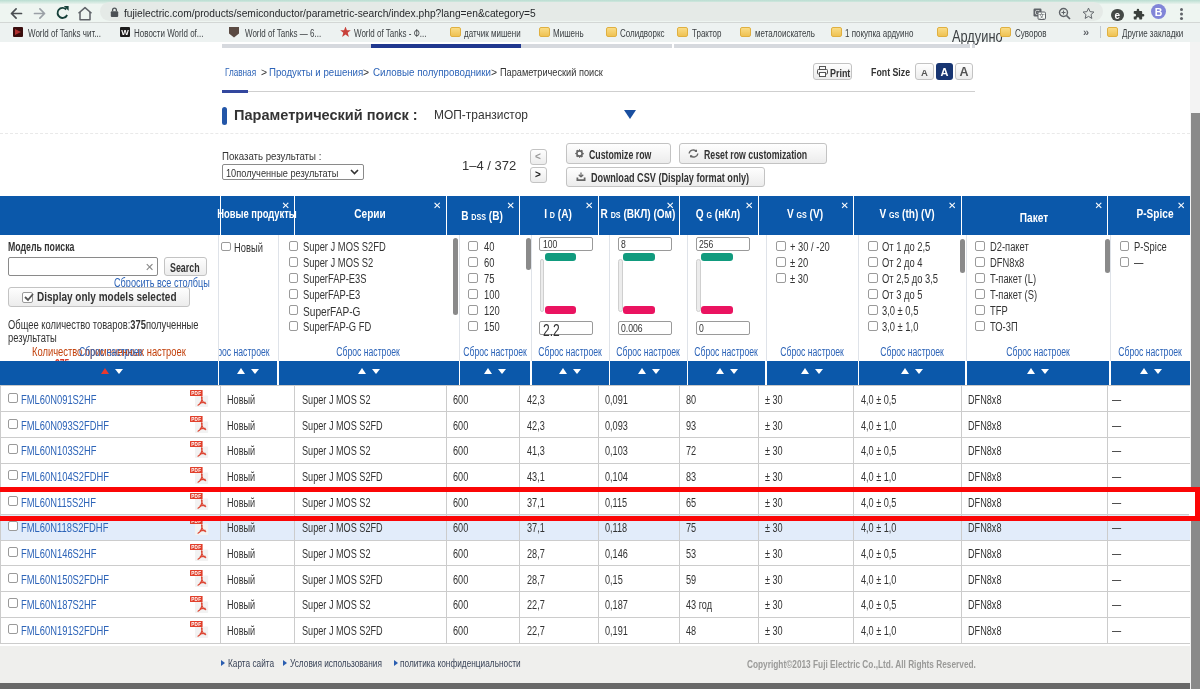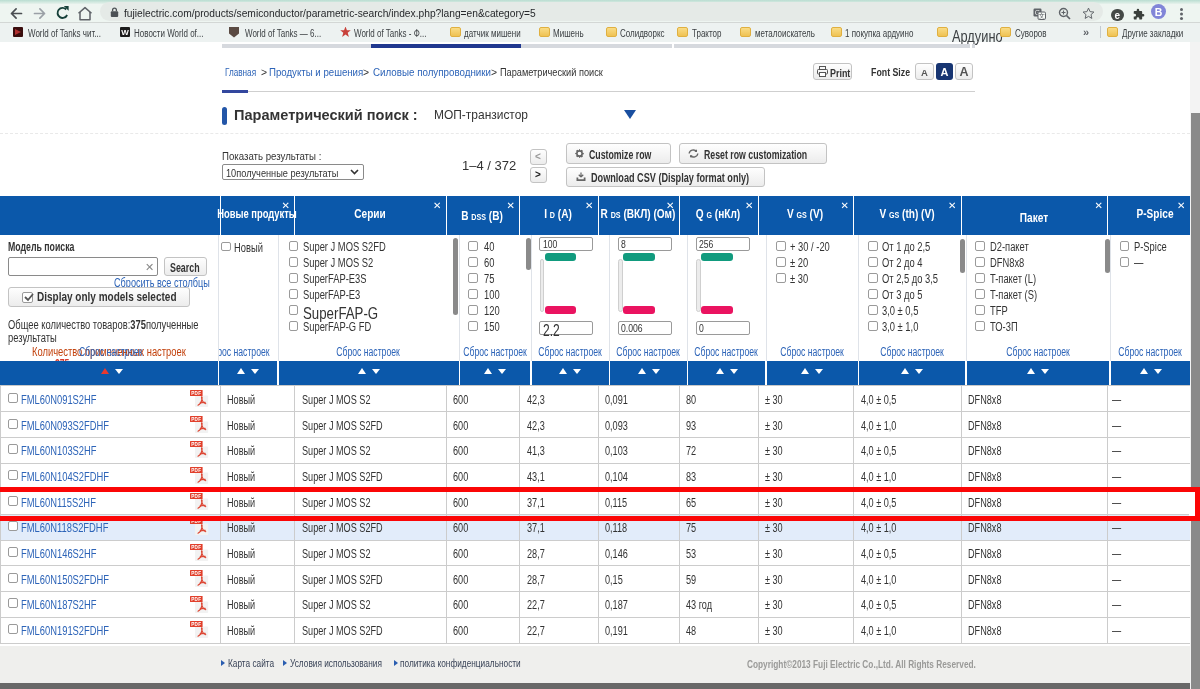--- a/index.html
+++ b/index.html
@@ -213,21 +213,21 @@
 <div class="a" style="left:234px;top:240.5px;font-size:12px;color:#333;font-weight:normal;"><span class="sx" style="transform:scaleX(0.78);">Новый</span></div>
 <div class="cb" style="left:288.5px;top:241.0px;width:9.5px;height:9.5px;"></div>
 <div class="a" style="left:303px;top:240.0px;font-size:12px;color:#333;font-weight:normal;"><span class="sx" style="transform:scaleX(0.78);">Super J MOS S2FD</span></div>
 <div class="cb" style="left:288.5px;top:257.05px;width:9.5px;height:9.5px;"></div>
 <div class="a" style="left:303px;top:256.05px;font-size:12px;color:#333;font-weight:normal;"><span class="sx" style="transform:scaleX(0.78);">Super J MOS S2</span></div>
 <div class="cb" style="left:288.5px;top:273.1px;width:9.5px;height:9.5px;"></div>
 <div class="a" style="left:303px;top:272.1px;font-size:12px;color:#333;font-weight:normal;"><span class="sx" style="transform:scaleX(0.78);">SuperFAP-E3S</span></div>
 <div class="cb" style="left:288.5px;top:289.15px;width:9.5px;height:9.5px;"></div>
 <div class="a" style="left:303px;top:288.15px;font-size:12px;color:#333;font-weight:normal;"><span class="sx" style="transform:scaleX(0.78);">SuperFAP-E3</span></div>
 <div class="cb" style="left:288.5px;top:305.2px;width:9.5px;height:9.5px;"></div>
-<div class="a" style="left:303px;top:304.2px;font-size:17px;color:#333;font-weight:normal;"><span class="sx" style="transform:scaleX(0.78);">SuperFAP-G</span></div>
+<div class="a" style="left:303px;top:304.2px;font-size:13px;color:#333;font-weight:normal;"><span class="sx" style="transform:scaleX(0.78);">SuperFAP-G</span></div>
 <div class="cb" style="left:288.5px;top:321.25px;width:9.5px;height:9.5px;"></div>
 <div class="a" style="left:303px;top:320.25px;font-size:12px;color:#333;font-weight:normal;"><span class="sx" style="transform:scaleX(0.78);">SuperFAP-G FD</span></div>
 <div class="a" style="left:452.5px;top:238px;width:5px;height:77px;background:#8a8a8a;border-radius:3px;"></div>
 <div class="cb" style="left:468px;top:241.0px;width:9.5px;height:9.5px;"></div>
 <div class="a" style="left:483.5px;top:240.0px;font-size:12px;color:#333;font-weight:normal;"><span class="sx" style="transform:scaleX(0.78);">40</span></div>
 <div class="cb" style="left:468px;top:257.05px;width:9.5px;height:9.5px;"></div>
 <div class="a" style="left:483.5px;top:256.05px;font-size:12px;color:#333;font-weight:normal;"><span class="sx" style="transform:scaleX(0.78);">60</span></div>
 <div class="cb" style="left:468px;top:273.1px;width:9.5px;height:9.5px;"></div>
 <div class="a" style="left:483.5px;top:272.1px;font-size:12px;color:#333;font-weight:normal;"><span class="sx" style="transform:scaleX(0.78);">75</span></div>
 <div class="cb" style="left:468px;top:289.15px;width:9.5px;height:9.5px;"></div>

